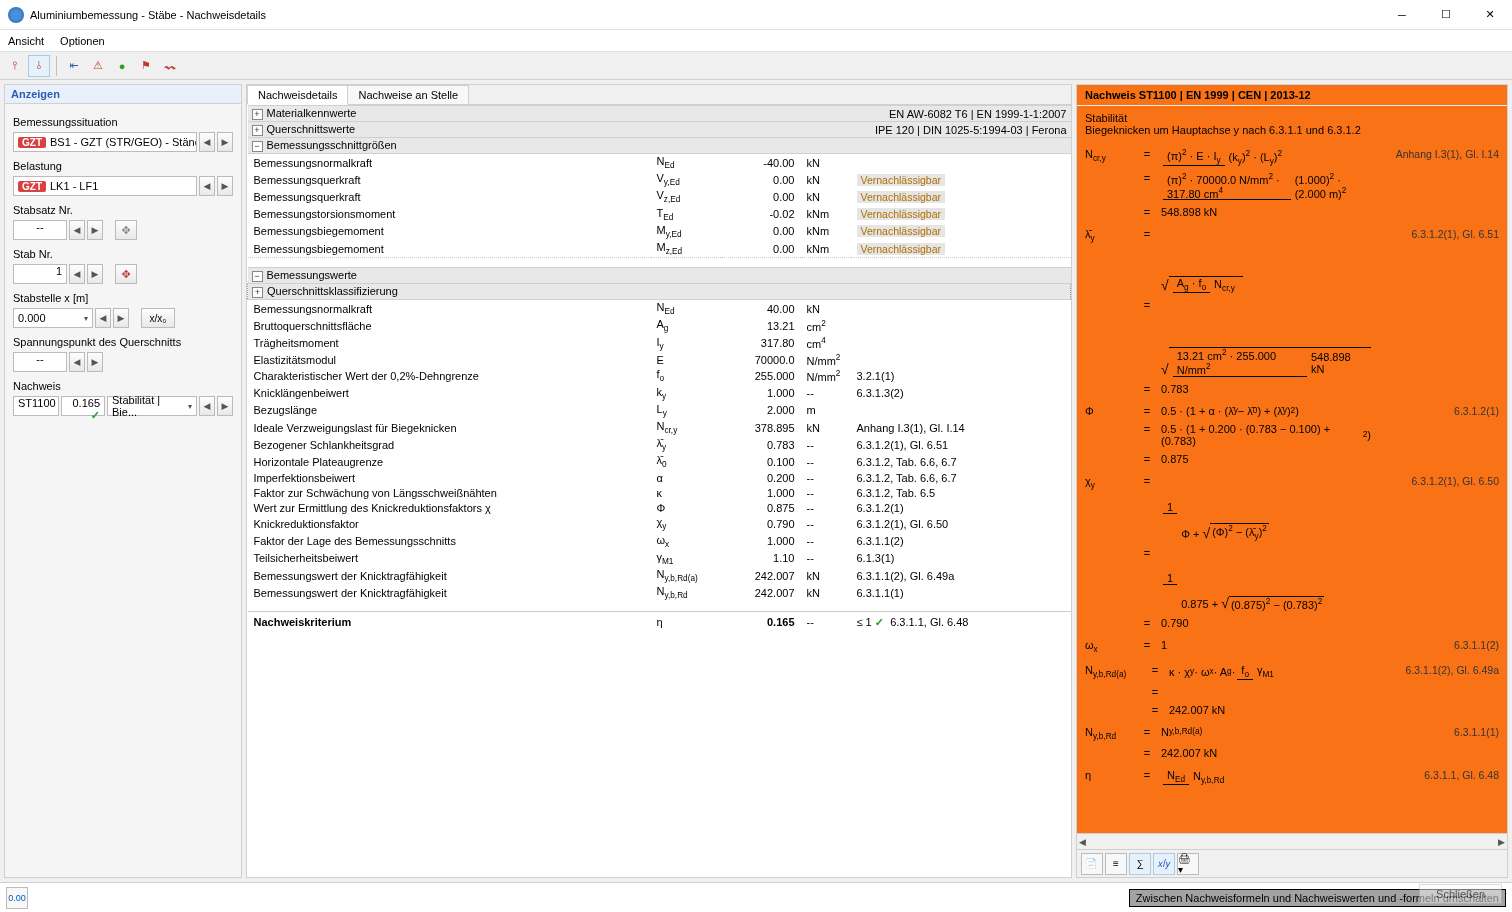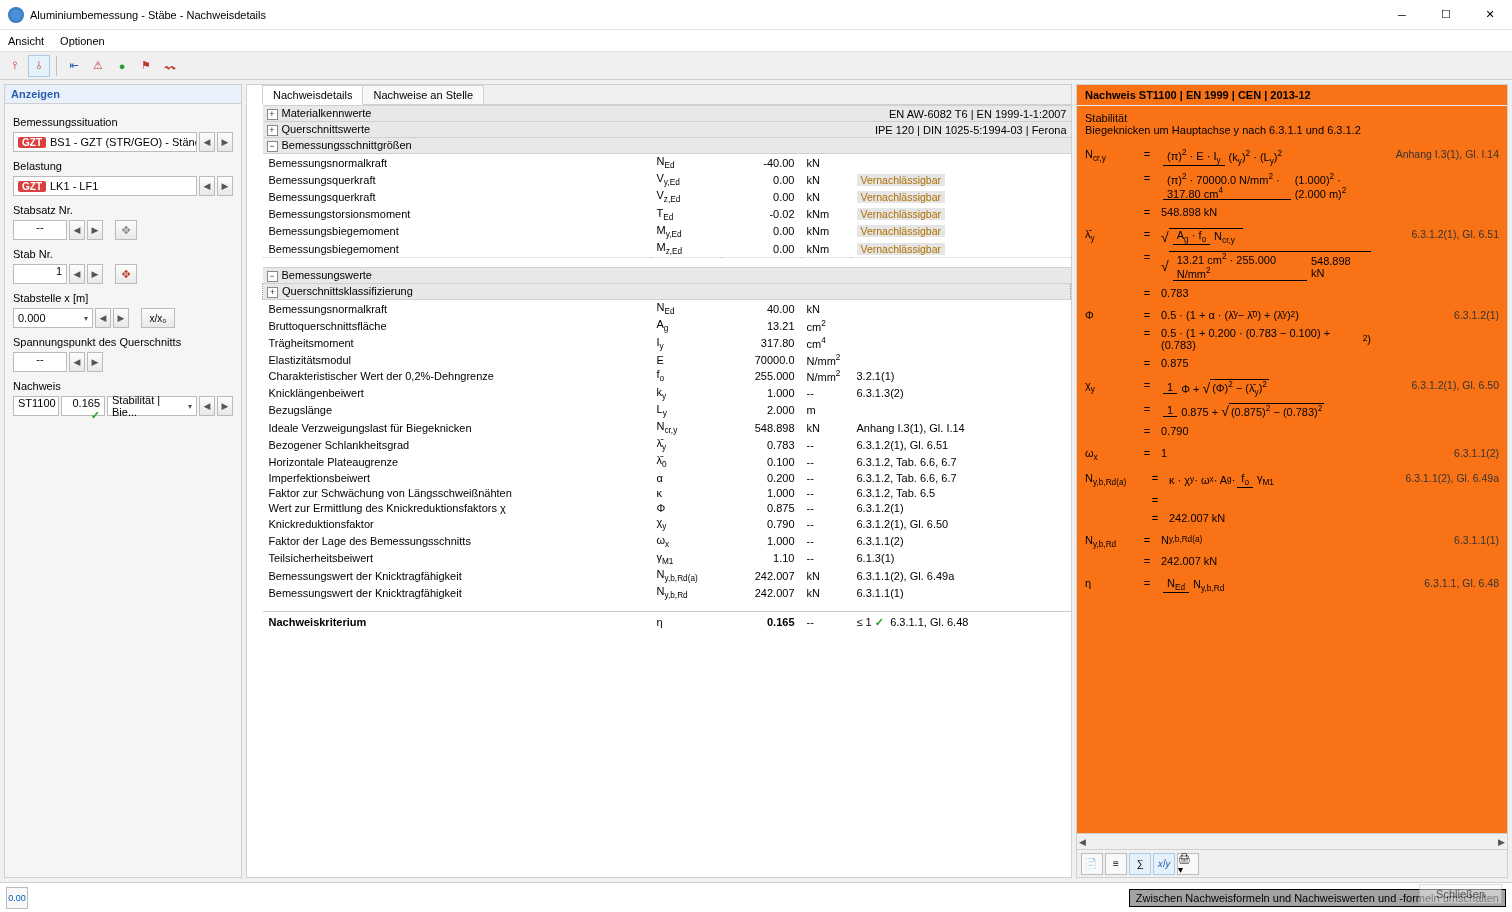--- a/index.html
+++ b/index.html
@@ -21,21 +21,21 @@
 .sb-lbl { font-size: 11px; margin-top: 6px; margin-bottom: 2px; }
 .sb-row { display: flex; align-items: center; gap: 2px; }
 .sb-input-wide { flex: 1; background: #fff; border: 1px solid #bbb; height: 20px; padding: 0 4px; display: flex; align-items: center; overflow: hidden; white-space: nowrap; }
 .gzt-badge { background: #d94141; color: #fff; padding: 0 4px; font-size: 10px; border-radius: 2px; margin-right: 4px; font-weight: bold; }
 .nav-btn { width: 16px; height: 20px; background: linear-gradient(#fdfdfd,#e8e8e8); border: 1px solid #bbb; display: flex; align-items: center; justify-content: center; cursor: pointer; font-size: 9px; color: #555; }
 .num-field { width: 54px; height: 20px; background: #fff; border: 1px solid #bbb; text-align: right; padding: 0 4px; }
 .combo { height: 20px; background: #fff; border: 1px solid #bbb; padding: 0 16px 0 4px; display: flex; align-items: center; position: relative; }
 .combo::after { content: "▾"; position: absolute; right: 4px; font-size: 8px; color: #555; }
 .icon-btn { width: 22px; height: 20px; border: 1px solid #bbb; background: linear-gradient(#fdfdfd,#e8e8e8); display: flex; align-items: center; justify-content: center; cursor: pointer; }
 .content { flex: 1; display: flex; gap: 4px; overflow: hidden; }
-.center { flex: 1; background: #fff; border: 1px solid #d0d0d0; display: flex; flex-direction: column; overflow: hidden; padding-left: 15px; }
+.center { flex: 1; background: #fff; border: 1px solid #d0d0d0; display: flex; flex-direction: column; overflow: hidden; }
 .tabs { display: flex; background: #f0f0f0; border-bottom: 1px solid #d0d0d0; }
 .tab { padding: 3px 10px; border: 1px solid #d0d0d0; border-bottom: none; background: #f8f8f8; margin-right: -1px; cursor: pointer; }
 .tab.active { background: #fff; border-bottom: 1px solid #fff; margin-bottom: -1px; font-weight: normal; }
 .table-wrap { flex: 1; overflow: auto; }
 table.details { width: 100%; border-collapse: collapse; }
 table.details td { padding: 1px 6px; font-size: 11px; vertical-align: middle; height: 15px; }
 tr.section-hdr td { background: #e8e8e8; border-top: 1px solid #d0d0d0; border-bottom: 1px solid #d0d0d0; padding: 1px 4px; }
 tr.hdr-right td:last-child { text-align: right; }
 .toggle { display: inline-block; width: 11px; height: 11px; border: 1px solid #888; background: #fff; text-align: center; line-height: 9px; font-size: 9px; margin-right: 4px; cursor: pointer; color: #333; }
 td.c-name { padding-left: 28px; }
@@ -54,21 +54,21 @@
 .right-sub { font-size: 11px; }
 .right-sub2 { font-size: 11px; margin-bottom: 12px; }
 .eq-row { display: flex; align-items: flex-start; margin-bottom: 6px; gap: 8px; }
 .eq-lhs { width: 48px; text-align: left; font-size: 11px; }
 .eq-eq { width: 12px; text-align: center; }
 .eq-rhs { flex: 1; font-size: 11px; display: flex; align-items: center; }
 .eq-ref { width: 120px; text-align: right; font-size: 10.5px; color: #333; }
 .frac { display: inline-flex; flex-direction: row; align-items: center; vertical-align: middle; margin: 0 2px; }
 .frac .num { border-bottom: 1px solid #000; padding: 0 4px; }
 .frac .den { padding: 0 4px; }
-.sqrt { display: inline-flex; align-items: center; }
+.sqrt { display: inline-flex; align-items: flex-end; margin-top: 48px; }
 .sqrt::before { content: "√"; font-size: 14px; }
 .sqrt-body { border-top: 1px solid #000; padding: 0 2px; }
 .right-scrollbar { height: 16px; background: #f0f0f0; border-top: 1px solid #d0d0d0; display: flex; align-items: center; }
 .right-toolbar { height: 28px; background: #f0f0f0; border-top: 1px solid #d0d0d0; display: flex; align-items: center; padding: 0 4px; gap: 2px; }
 .rt-btn { width: 22px; height: 22px; border: 1px solid #bbb; background: #f8f8f8; display: flex; align-items: center; justify-content: center; cursor: pointer; font-size: 10px; }
 .rt-btn.active { background: #e5f1fb; border-color: #aacbe8; }
 .footer { height: 30px; background: #fff; border-top: 1px solid #d0d0d0; display: flex; align-items: center; justify-content: space-between; padding: 0 6px; }
 .footer-left { display: flex; }
 .ft-btn { width: 22px; height: 22px; border: 1px solid #bbb; background: #f8f8f8; display: flex; align-items: center; justify-content: center; font-size: 9px; color: #0060c0; }
 .tooltip-box { background: #a3a3a3; border: 1px solid #000; padding: 2px 6px; font-size: 11px; }
@@ -306,21 +306,21 @@
               <tr>
                 <td class="c-name">Bezugslänge</td>
                 <td class="c-sym">L<sub>y</sub></td>
                 <td class="c-val">2.000</td>
                 <td class="c-unit">m</td>
                 <td class="c-ref"></td>
               </tr>
               <tr>
                 <td class="c-name">Ideale Verzweigungslast für Biegeknicken</td>
                 <td class="c-sym">N<sub>cr,y</sub></td>
-                <td class="c-val">548.898</td>
+                <td class="c-val">378.895</td>
                 <td class="c-unit">kN</td>
                 <td class="c-ref">Anhang I.3(1), Gl. I.14</td>
               </tr>
               <tr>
                 <td class="c-name">Bezogener Schlankheitsgrad</td>
                 <td class="c-sym">λ̄<sub>y</sub></td>
                 <td class="c-val">0.783</td>
                 <td class="c-unit">--</td>
                 <td class="c-ref">6.3.1.2(1), Gl. 6.51</td>
               </tr>

